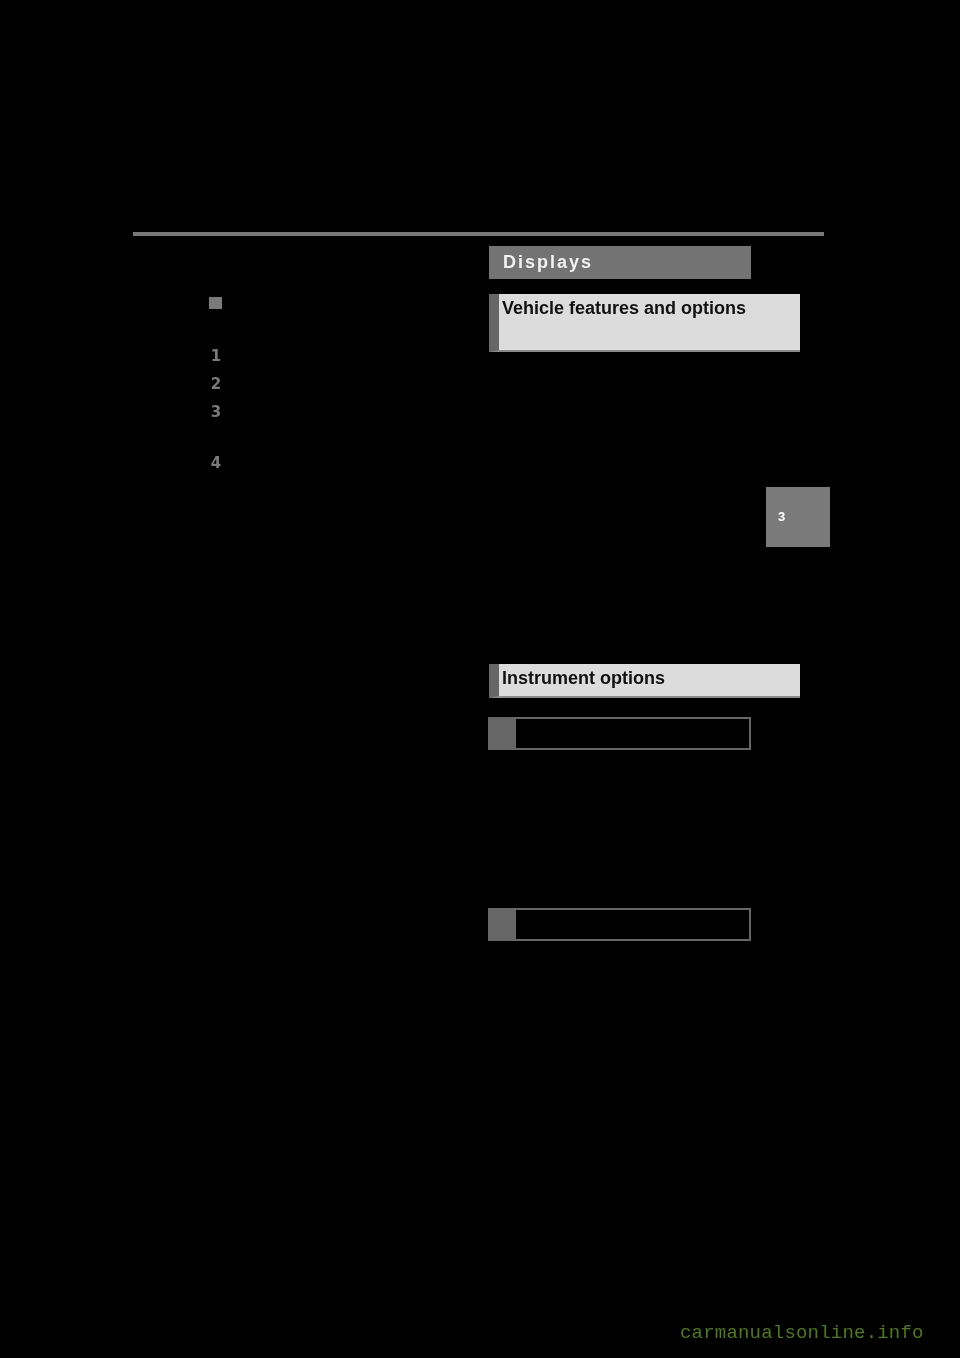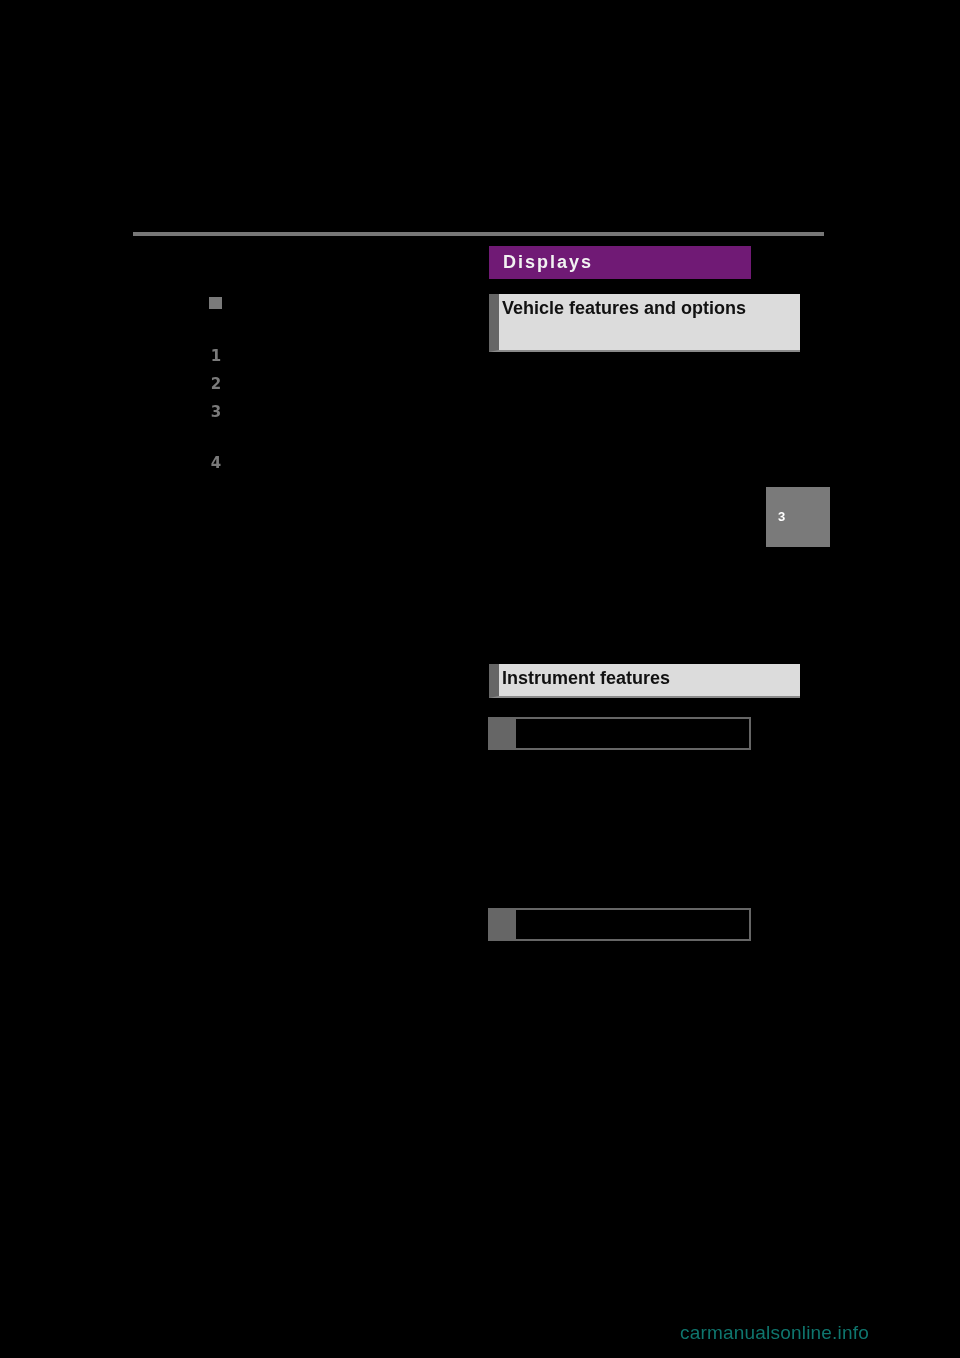--- a/index.html
+++ b/index.html
@@ -40,21 +40,21 @@
       line-height: 16px;
       color: #7a7a7a;
       text-align: center;
     }
     .section-bar {
       position: absolute;
       left: 489px;
       top: 246px;
       width: 262px;
       height: 33px;
-      background: #701a75;
+      background: #737373;
       box-sizing: border-box;
       padding-left: 14px;
       display: flex;
       align-items: center;
     }
     .section-bar span {
       color: #f2f2f2;
       font-weight: bold;
       font-size: 18px;
       letter-spacing: 2px;
@@ -107,23 +107,23 @@
       color: #ffffff;
       font-weight: bold;
       font-size: 13px;
       margin-left: 12px;
       margin-top: -2px;
     }
     .watermark {
       position: absolute;
       left: 680px;
       top: 1322px;
-      font-family: Liberation Sans, sans-serif;
+      font-family: Liberation Mono, monospace;
       font-size: 19px;
-      color: #0f766e;
+      color: #4d7c0f;
       letter-spacing: 0.2px;
     }
   </style>
 </head>
 <body>
 
 <div class="top-rule"></div>
 
 <div class="bullet-square"></div>
 <div class="step-num" style="top:348px;">1</div>
@@ -133,21 +133,21 @@
 
 <div class="section-bar">
   <span>Displays</span>
 </div>
 
 <div class="heading-box" style="top:294px; height:58px;">
   <span>Vehicle features and options</span>
 </div>
 
 <div class="heading-box" style="top:664px; height:34px;">
-  <span>Instrument features</span>
+  <span>Instrument options</span>
 </div>
 
 <div class="sub-box" style="top:717px;">
   <div class="left-block"></div>
 </div>
 
 <div class="sub-box" style="top:908px;">
   <div class="left-block"></div>
 </div>
 

